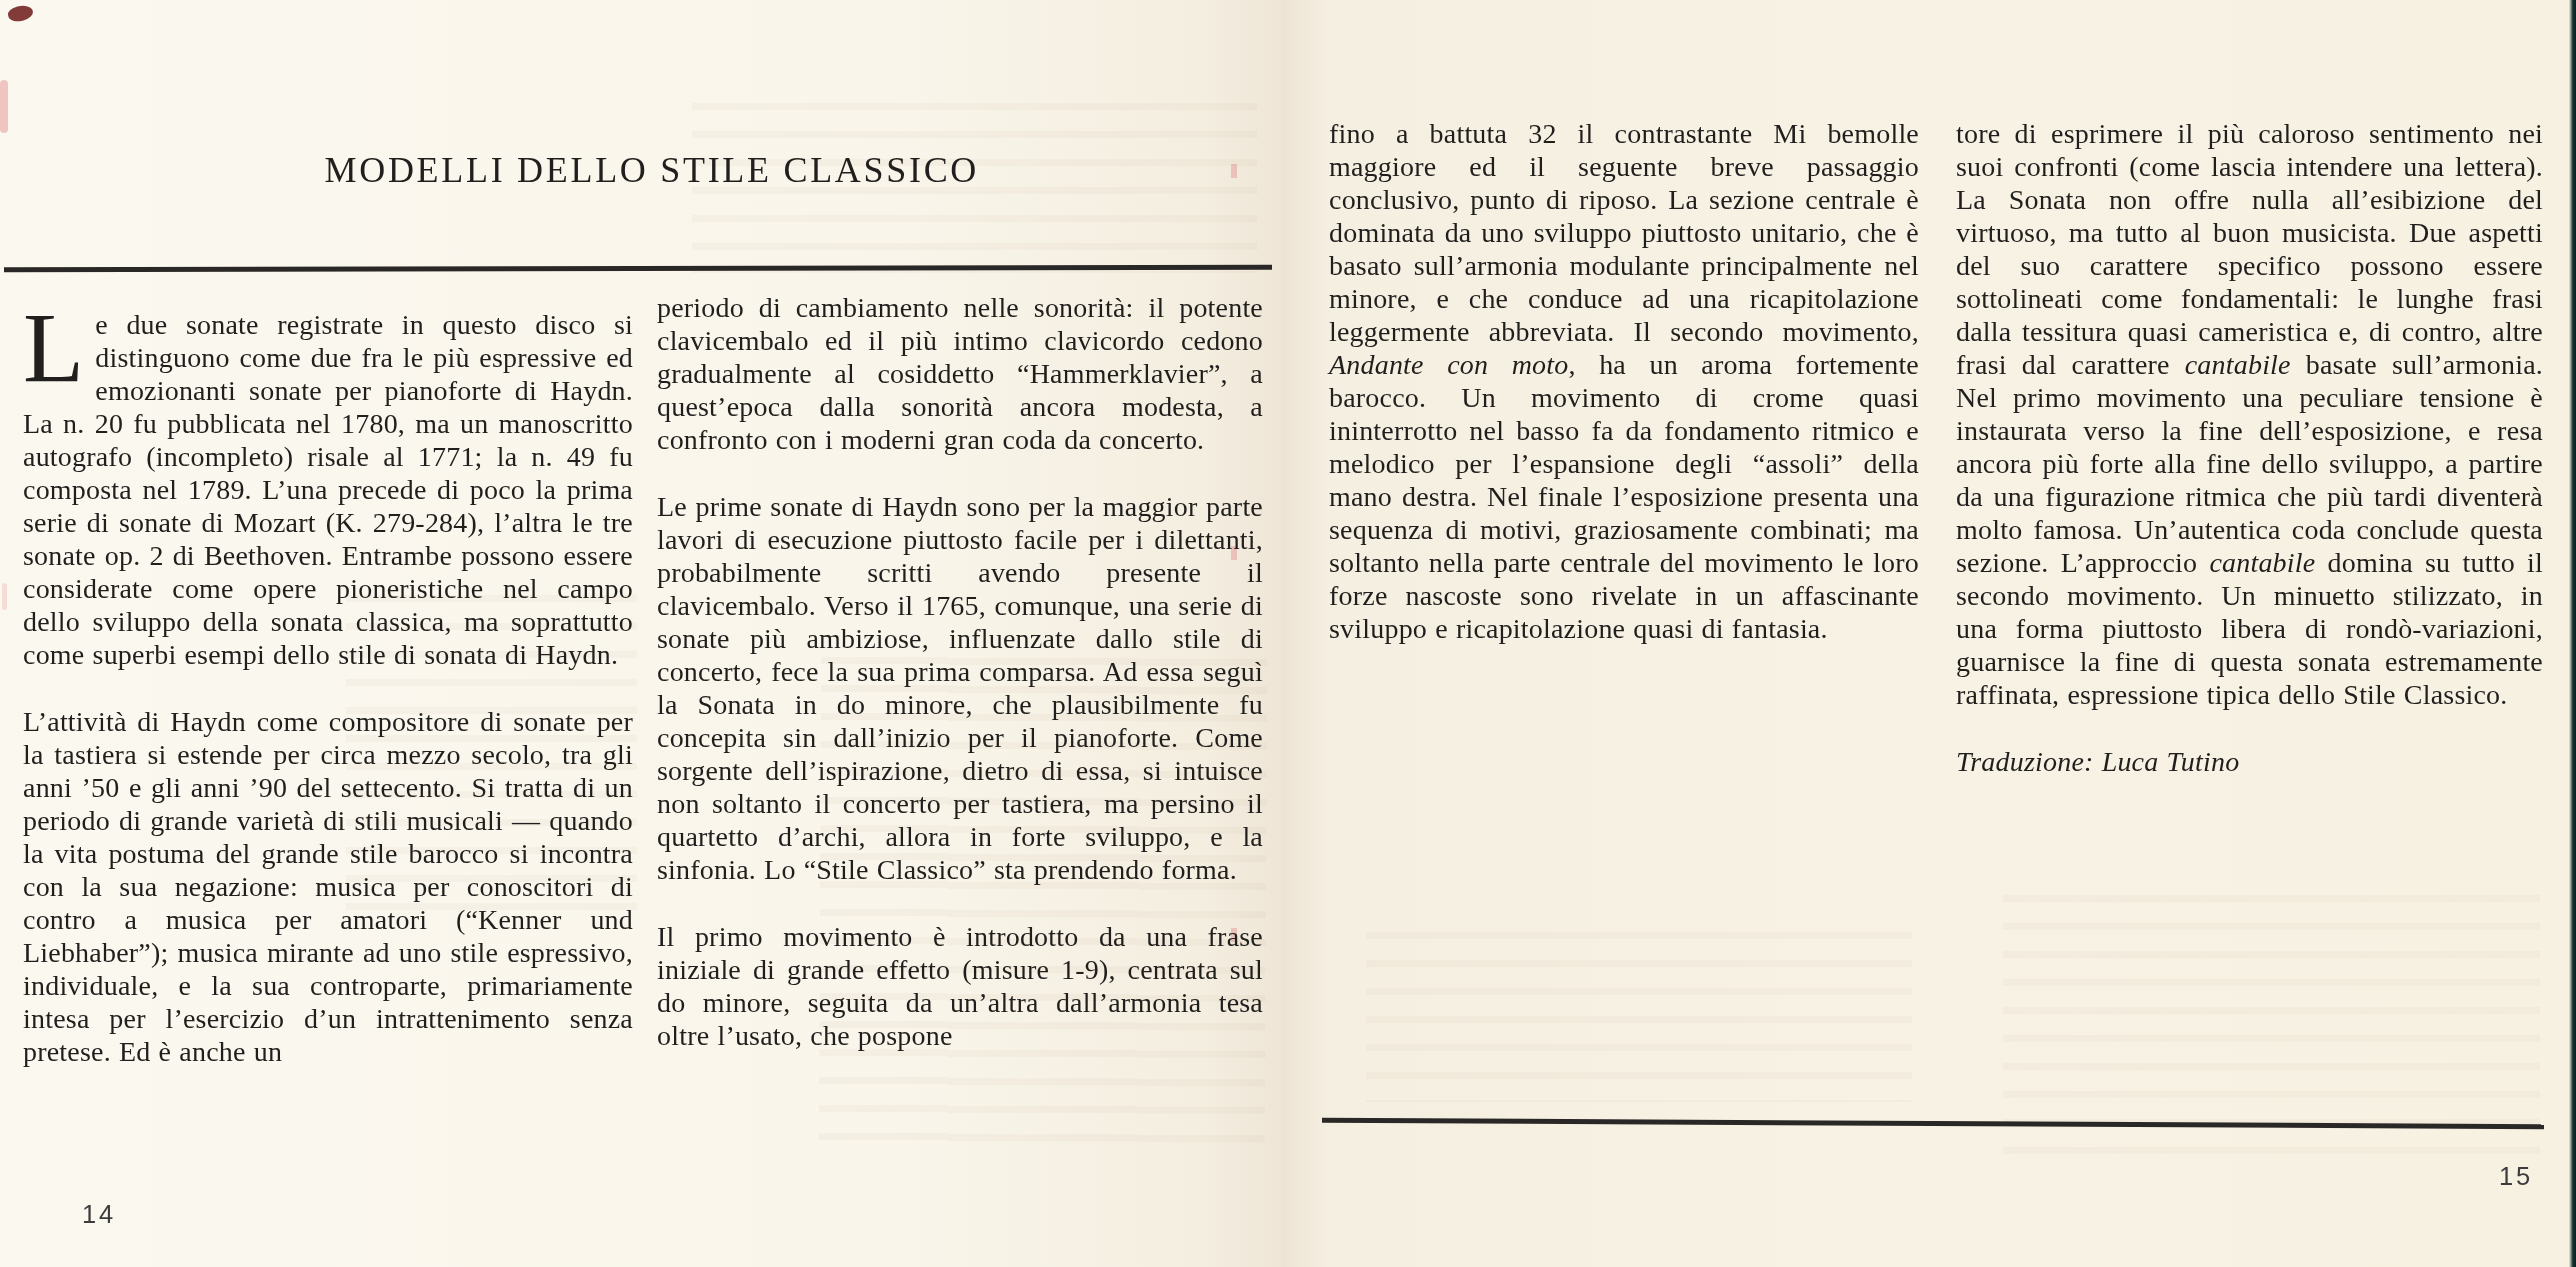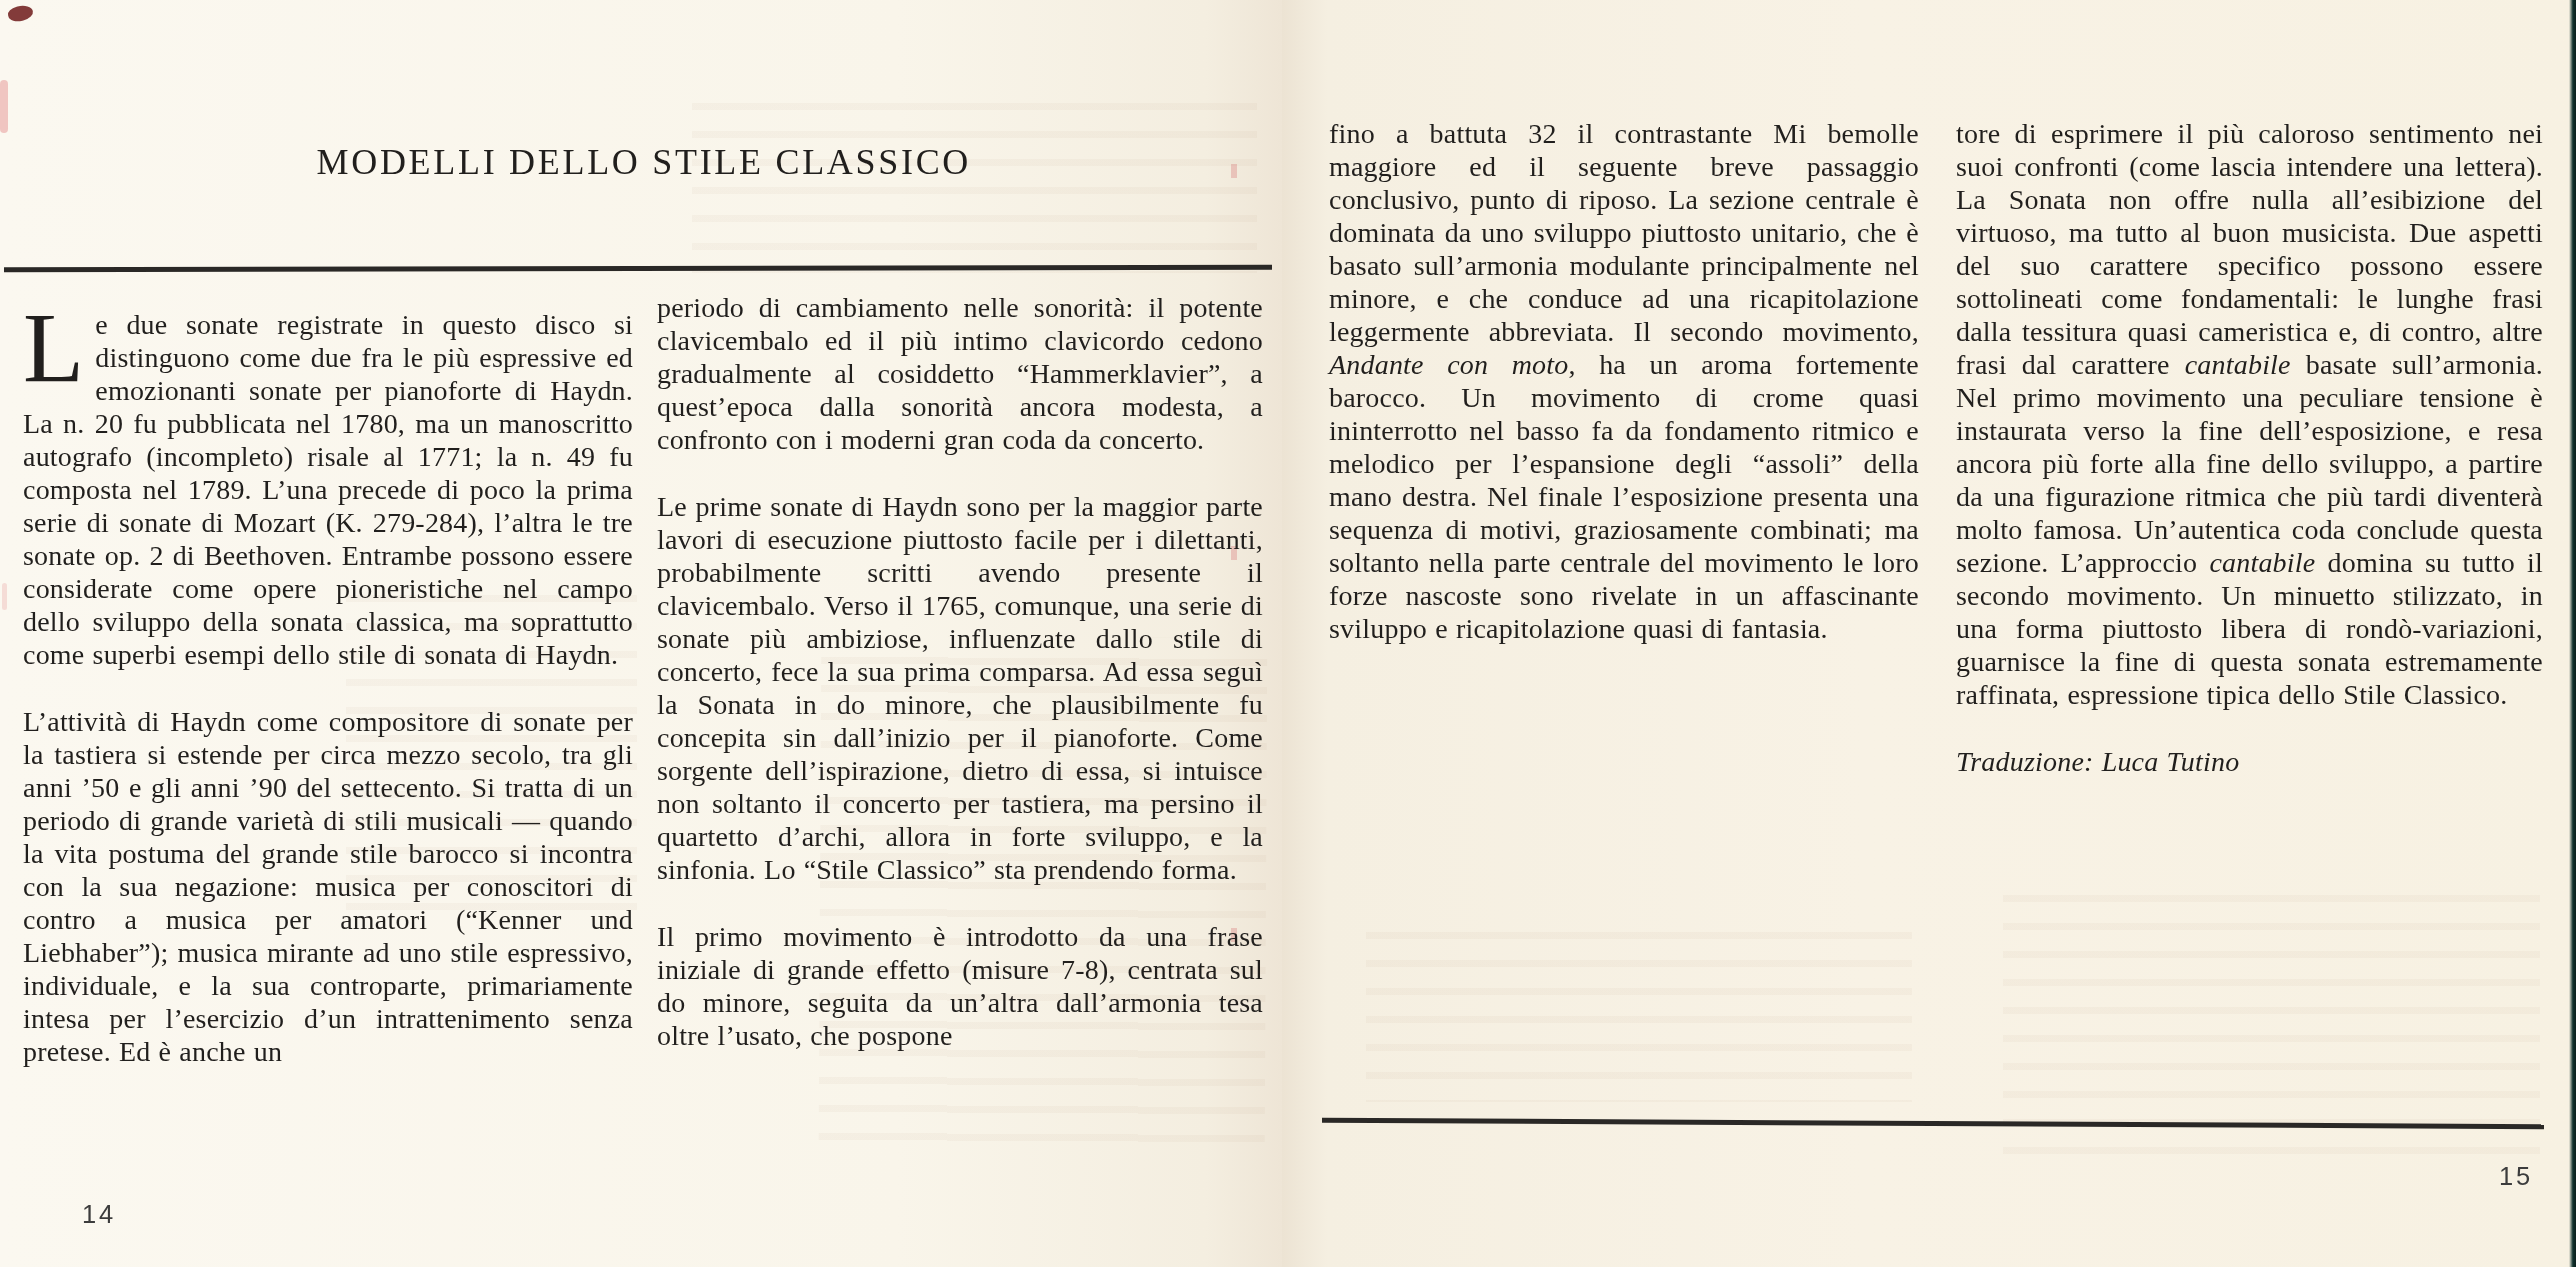--- a/index.html
+++ b/index.html
@@ -106,32 +106,32 @@
   <div class="page-left"></div>
   <div class="page-right"></div>
   <div class="fold-marks"></div>
 
   <div class="bleed" id="bleed-e"></div>
   <div class="bleed" id="bleed-a"></div>
   <div class="bleed" id="bleed-b"></div>
   <div class="bleed" id="bleed-c"></div>
   <div class="bleed" id="bleed-d"></div>
 
-  <h1 class="title" style="margin:8px; font-weight:normal;">MODELLI DELLO STILE CLASSICO</h1>
+  <h1 class="title" style="margin:16px; font-weight:normal;">MODELLI DELLO STILE CLASSICO</h1>
   <div class="rule-left"></div>
 
   <div class="col" id="col1">
     <p><span class="dropcap">L</span><span>e due sonate registrate in questo disco si distinguono come due fra le più espressive ed emozionanti sonate per pianoforte di Haydn. La n. 20 fu pubblicata nel 1780, ma un manoscritto autografo (incompleto) risale al 1771; la n. 49 fu composta nel 1789. L’una precede di poco la prima serie di sonate di Mozart (K. 279-284), l’altra le tre sonate op. 2 di Beethoven. Entrambe possono essere considerate come opere pioneristiche nel campo dello sviluppo della sonata classica, ma soprattutto come superbi esempi dello stile di sonata di Haydn.</span></p>
     <p>L’attività di Haydn come compositore di sonate per la tastiera si estende per circa mezzo secolo, tra gli anni ’50 e gli anni ’90 del settecento. Si tratta di un periodo di grande varietà di stili musicali — quando la vita postuma del grande stile barocco si incontra con la sua negazione: musica per conoscitori di contro a musica per amatori (“Kenner und Liebhaber”); musica mirante ad uno stile espressivo, individuale, e la sua controparte, primariamente intesa per l’esercizio d’un intrattenimento senza pretese. Ed è anche un</p>
   </div>
 
   <div class="col" id="col2">
     <p>periodo di cambiamento nelle sonorità: il potente clavicembalo ed il più intimo clavicordo cedono gradualmente al cosiddetto “Hammerklavier”, a quest’epoca dalla sonorità ancora modesta, a confronto con i moderni gran coda da concerto.</p>
     <p>Le prime sonate di Haydn sono per la maggior parte lavori di esecuzione piuttosto facile per i dilettanti, probabilmente scritti avendo presente il clavicembalo. Verso il 1765, comunque, una serie di sonate più ambiziose, influenzate dallo stile di concerto, fece la sua prima comparsa. Ad essa seguì la Sonata in do minore, che plausibilmente fu concepita sin dall’inizio per il pianoforte. Come sorgente dell’ispirazione, dietro di essa, si intuisce non soltanto il concerto per tastiera, ma persino il quartetto d’archi, allora in forte sviluppo, e la sinfonia. Lo “Stile Classico” sta prendendo forma.</p>
-    <p>Il primo movimento è introdotto da una frase iniziale di grande effetto (misure 7-8), centrata sul do minore, seguita da un’altra dall’armonia tesa oltre l’usato, che pospone</p>
+    <p>Il primo movimento è introdotto da una frase iniziale di grande effetto (misure 1-9), centrata sul do minore, seguita da un’altra dall’armonia tesa oltre l’usato, che pospone</p>
   </div>
 
   <div class="col" id="col3">
     <p><span>fino a battuta 32 il contrastante Mi bemolle maggiore ed il seguente breve passaggio conclusivo, punto di riposo. La sezione centrale è dominata da uno sviluppo piuttosto unitario, che è basato sull’armonia modulante principalmente nel minore, e che conduce ad una ricapitolazione leggermente abbreviata. Il secondo movimento, </span><span class="ital">Andante con moto</span><span>, ha un aroma fortemente barocco. Un movimento di crome quasi ininterrotto nel basso fa da fondamento ritmico e melodico per l’espansione degli “assoli” della mano destra. Nel finale l’esposizione presenta una sequenza di motivi, graziosamente combinati; ma soltanto nella parte centrale del movimento le loro forze nascoste sono rivelate in un affascinante sviluppo e ricapitolazione quasi di fantasia.</span></p>
   </div>
 
   <div class="col" id="col4">
     <p><span>tore di esprimere il più caloroso sentimento nei suoi confronti (come lascia intendere una lettera). La Sonata non offre nulla all’esibizione del virtuoso, ma tutto al buon musicista. Due aspetti del suo carattere specifico possono essere sottolineati come fondamentali: le lunghe frasi dalla tessitura quasi cameristica e, di contro, altre frasi dal carattere </span><span class="ital">cantabile</span><span> basate sull’armonia. Nel primo movimento una peculiare tensione è instaurata verso la fine dell’esposizione, e resa ancora più forte alla fine dello sviluppo, a partire da una figurazione ritmica che più tardi diventerà molto famosa. Un’autentica coda conclude questa sezione. L’approccio </span><span class="ital">cantabile</span><span> domina su tutto il secondo movimento. Un minuetto stilizzato, in una forma piuttosto libera di rondò-variazioni, guarnisce la fine di questa sonata estremamente raffinata, espressione tipica dello Stile Classico.</span></p>
     <p class="translator">Traduzione: Luca Tutino</p>
   </div>

